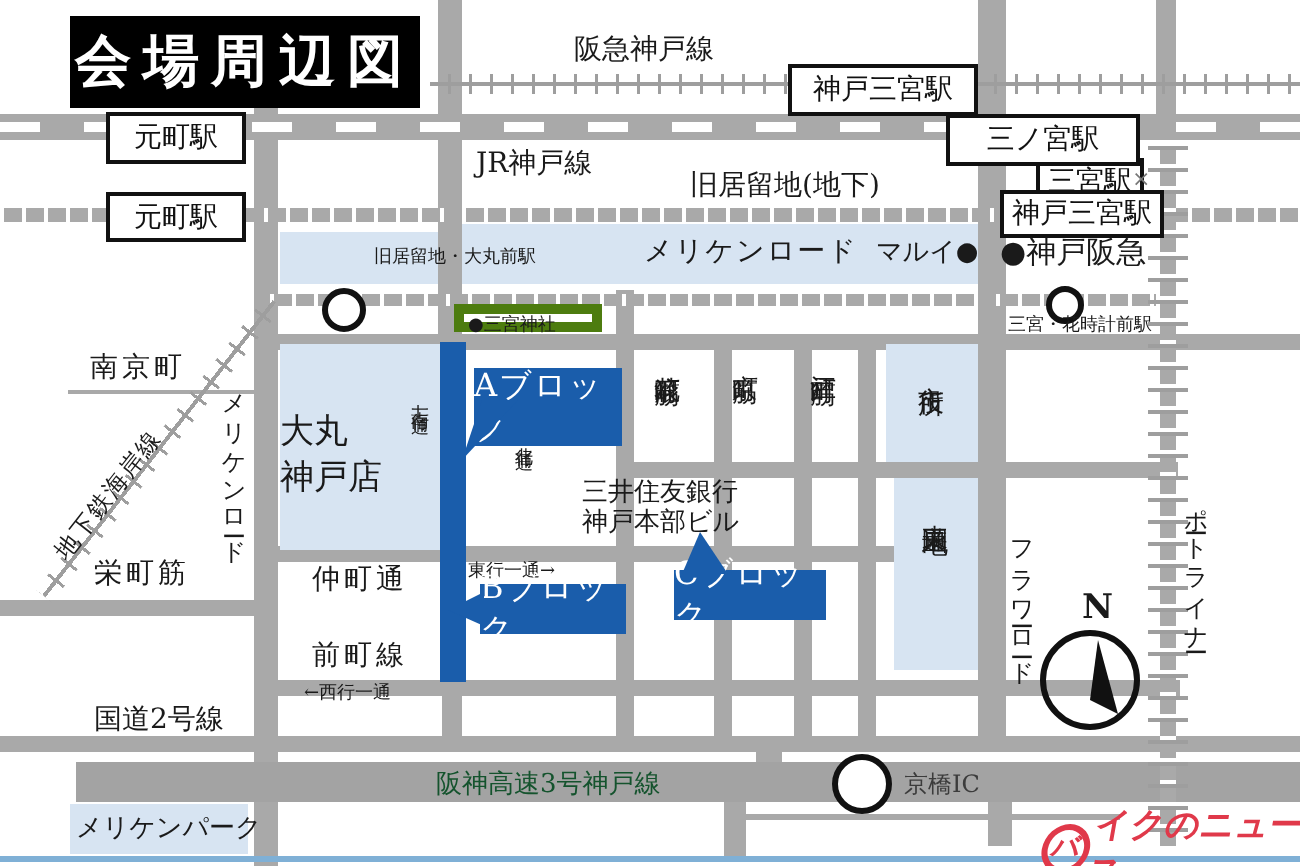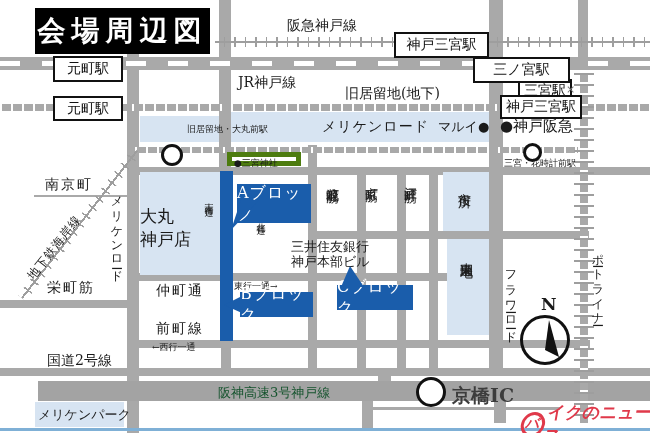--- a/index.html
+++ b/index.html
@@ -147,21 +147,21 @@
   <div class="lbl" style="left:47px;top:353px;font-size:14px;">国道2号線</div>
   <div class="lbl" style="left:156px;top:283px;font-size:14px;letter-spacing:2px;">仲町通</div>
   <div class="lbl" style="left:156px;top:321px;font-size:14px;letter-spacing:2px;">前町線</div>
   <div class="lbl v" style="left:326px;top:177px;font-size:13px;">浪花町筋</div>
   <div class="lbl v" style="left:365px;top:177px;font-size:13px;">京町筋</div>
   <div class="lbl v" style="left:404px;top:177px;font-size:13px;">江戸町筋</div>
   <div class="lbl v" style="left:505px;top:262px;font-size:12px;">フラワーロード</div>
   <div class="lbl" style="left:218px;top:386px;font-size:13px;color:#14532d;">阪神高速3号神戸線</div>
 
   <div class="circ" style="left:416px;top:377px;width:30px;height:30px;"></div>
-  <div class="lbl" style="left:452px;top:386px;font-size:19px;color:#3c3c3c;font-weight:bold;">京橋IC</div>
+  <div class="lbl" style="left:452px;top:386px;font-size:12px;color:#3c3c3c;">京橋IC</div>
 
   <div class="lbl v" style="left:204px;top:198px;font-size:9px;">南行一通↓</div>
   <div class="lbl v" style="left:256px;top:205px;font-size:9px;">↑北行一通</div>
   <div class="lbl" style="left:234px;top:282px;font-size:9px;">東行一通→</div>
   <div class="lbl" style="left:152px;top:343px;font-size:9px;">←西行一通</div>
 
   <div class="callout" style="left:237px;top:184px;width:74px;height:39px;">
       <span>Aブロック</span>
     </div>
   <div class="callout" style="left:240px;top:292px;width:73px;height:25px;">

